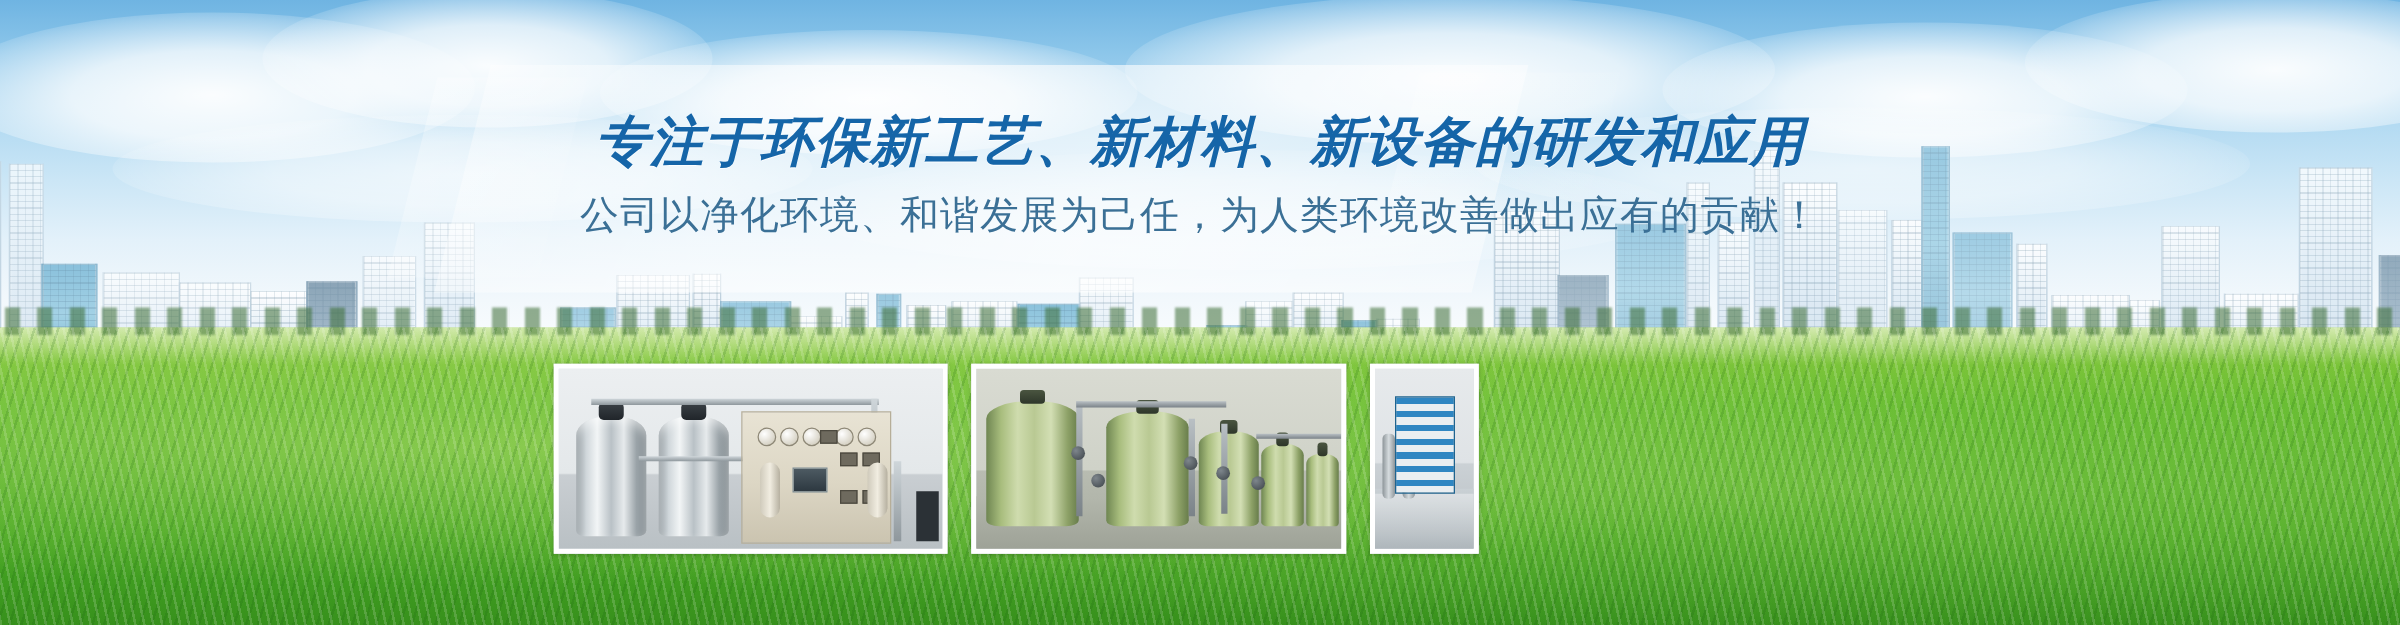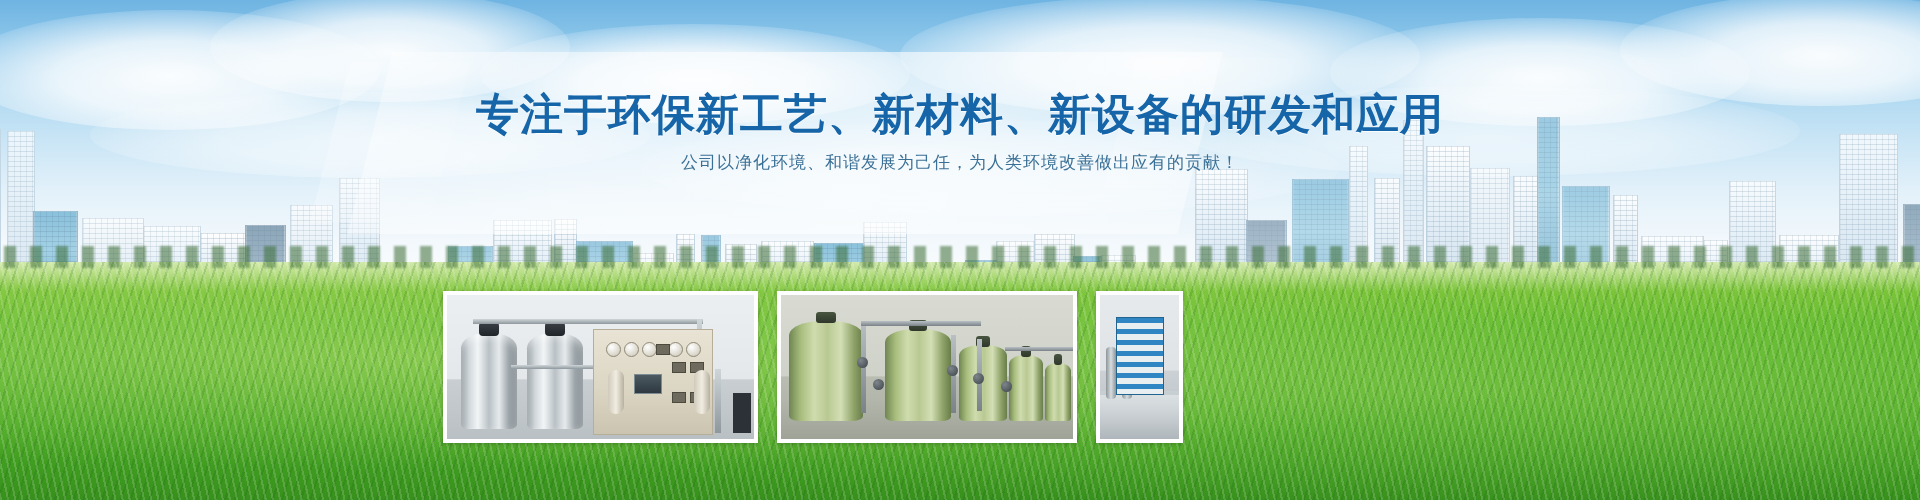--- a/index.html
+++ b/index.html
@@ -166,37 +166,38 @@
     position:absolute;
     left: 0; top: 92px;
     width: 1920px;
     text-align:center;
   }
   .headline {
     margin: 0;
     font-size: 43px;
     line-height: 1.05;
     font-weight: bold;
+    font-style: italic;
     letter-spacing: 1px;
     color: #1565a8;
     text-shadow: 0 1px 0 rgba(255,255,255,.8);
     white-space: nowrap;
   }
   .subline-en {
     margin: 9px 0 0 0;
     font-size: 14.5px;
     font-weight: bold;
     font-style: italic;
     letter-spacing: .55px;
     color: #2f6fa8;
     white-space: nowrap;
   }
   .subline-cn {
     margin: 14px 0 0 0;
-    font-size: 17px;
+    font-size: 31px;
     font-weight: normal;
     letter-spacing: 1px;
     color: #3b7096;
     white-space: nowrap;
   }
 
   
   .photos {
     position:absolute;
     left: 443px; top: 291px;

